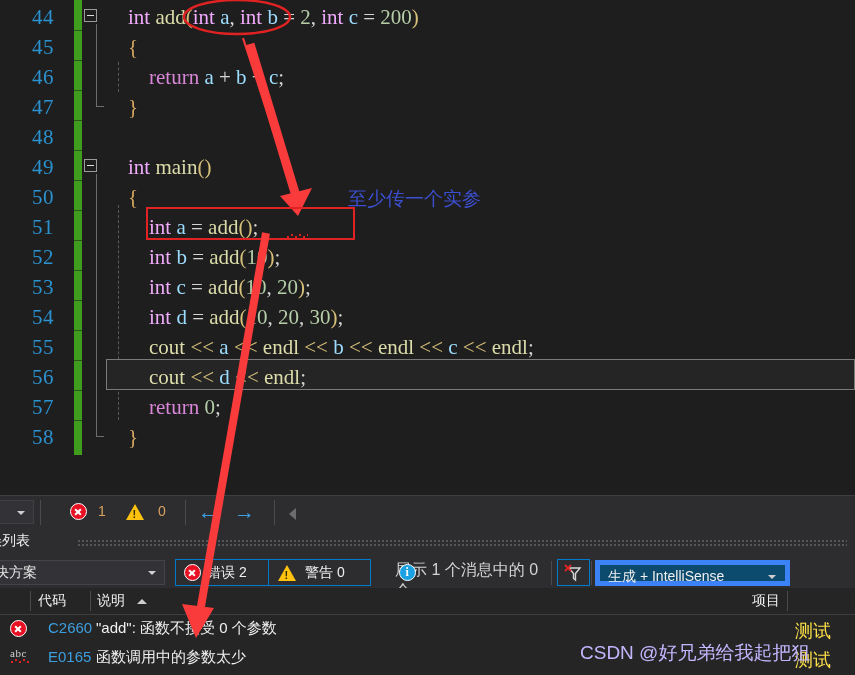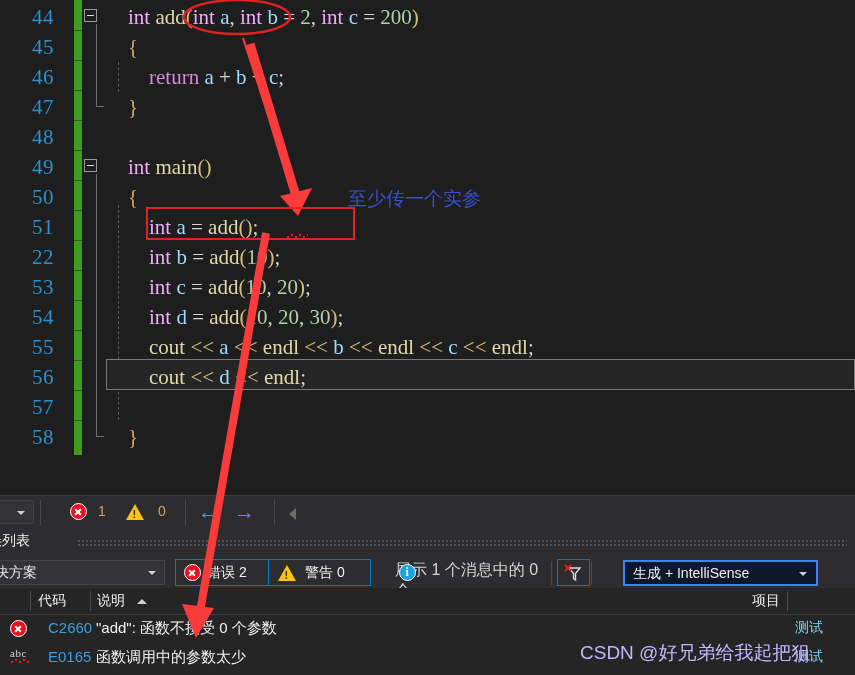--- a/index.html
+++ b/index.html
@@ -141,22 +141,22 @@
     background:#2d2d30;
     text-align:right;
   }
   .togbtn .lbl{position:absolute;top:4px;font-size:14px;color:#f0f0f0;white-space:nowrap;}
   #infobtn{position:absolute;top:3px;height:27px;border:1px solid transparent;box-sizing:border-box;}
   #filterbtn{
     position:absolute;left:557px;top:3px;width:33px;height:27px;
     border:1px solid #007acc;box-sizing:border-box;background:#2d2d30;
   }
   #buildsel{
-    position:absolute;left:595px;top:4px;width:195px;height:26px;background:#0f172a;
-    border:2px solid #3b82f6;box-sizing:border-box;margin-left:28px;
+    position:absolute;left:595px;top:4px;width:195px;height:26px;background:#0c4a6e;
+    border:5px solid #3b82f6;box-sizing:border-box;
   }
   #buildsel .bv{position:absolute;left:8px;top:3px;font-size:14px;color:#f0f0f0;}
   #buildsel .caret{
     position:absolute;right:9px;top:10px;width:0;height:0;
     border-left:4px solid transparent;border-right:4px solid transparent;border-top:4px solid #cfcfcf;
   }
   .vdiv{position:absolute;width:1px;background:#4a4a50;}
   
   #errhead{
     position:absolute;left:0;top:60px;width:855px;height:26px;background:#252526;
@@ -164,21 +164,21 @@
   }
   #errhead .hc{position:absolute;top:4px;font-size:14px;color:#f0f0f0;}
   #errhead .hsep{position:absolute;top:3px;width:1px;height:20px;background:#4a4a50;}
   .sortasc{
     position:absolute;top:11px;width:0;height:0;
     border-left:5px solid transparent;border-right:5px solid transparent;border-bottom:5px solid #cfcfcf;
   }
   .erow{position:absolute;left:0;width:855px;height:29px;}
   .erow .c-code{position:absolute;left:48px;top:5px;font-size:15px;color:#3d9ede;}
   .erow .c-desc{position:absolute;left:96px;top:5px;font-size:15px;color:#f0f0f0;white-space:nowrap;}
-  .erow .c-proj{position:absolute;left:795px;top:5px;font-size:14px;color:#7dd3fc;white-space:nowrap;}
+  .erow .c-proj{position:absolute;left:795px;top:5px;font-size:18px;color:#fde047;white-space:nowrap;}
   .erow .sev{position:absolute;left:10px;top:5px;}
   .sev-abc{
     position:relative;display:inline-block;width:22px;height:18px;
   }
   .sev-abc .ab{
     position:absolute;left:0;top:-1px;font-size:11px;color:#d4d4d4;
     font-family:"Liberation Serif",serif;letter-spacing:.5px;
   }
   .sev-abc .sq{
     position:absolute;left:0;top:11px;width:20px;height:4px;
@@ -228,26 +228,26 @@
 
   <div id="code-lines">
       <div class="code-line" style="top: 2px;"><span class="ln">44</span><span class="codetext"><span class="kw">int</span><span class="plain"> </span><span class="fn">add</span><span class="paren">(</span><span class="kw">int</span><span class="plain"> </span><span class="var">a</span><span class="punct">, </span><span class="kw">int</span><span class="plain"> </span><span class="var">b</span><span class="op"> = </span><span class="num">2</span><span class="punct">, </span><span class="kw">int</span><span class="plain"> </span><span class="var">c</span><span class="op"> = </span><span class="num">200</span><span class="paren">)</span></span></div>
       <div class="code-line" style="top: 32px;"><span class="ln">45</span><span class="codetext"><span class="brace">{</span></span></div>
       <div class="code-line" style="top: 62px;"><span class="ln">46</span><span class="codetext"><span class="plain">    </span><span class="ret">return</span><span class="plain"> </span><span class="var">a</span><span class="op"> + </span><span class="var">b</span><span class="op"> + </span><span class="var">c</span><span class="punct">;</span></span></div>
       <div class="code-line" style="top: 92px;"><span class="ln">47</span><span class="codetext"><span class="brace">}</span></span></div>
       <div class="code-line" style="top: 122px;"><span class="ln">48</span><span class="codetext"></span></div>
       <div class="code-line" style="top: 152px;"><span class="ln">49</span><span class="codetext"><span class="kw">int</span><span class="plain"> </span><span class="fn">main</span><span class="paren">()</span></span></div>
       <div class="code-line" style="top: 182px;"><span class="ln">50</span><span class="codetext"><span class="brace">{</span></span></div>
       <div class="code-line" style="top: 212px;"><span class="ln">51</span><span class="codetext"><span class="plain">    </span><span class="kw">int</span><span class="plain"> </span><span class="var">a</span><span class="op"> = </span><span class="fn">add</span><span class="paren">()</span><span class="punct">;</span></span></div>
-      <div class="code-line" style="top: 242px;"><span class="ln">22</span><span class="codetext"><span class="plain">    </span><span class="kw">int</span><span class="plain"> </span><span class="var">b</span><span class="op"> = </span><span class="fn">add</span><span class="paren">(</span><span class="num">10</span><span class="paren">)</span><span class="punct">;</span></span></div>
+      <div class="code-line" style="top: 242px;"><span class="ln">52</span><span class="codetext"><span class="plain">    </span><span class="kw">int</span><span class="plain"> </span><span class="var">b</span><span class="op"> = </span><span class="fn">add</span><span class="paren">(</span><span class="num">10</span><span class="paren">)</span><span class="punct">;</span></span></div>
       <div class="code-line" style="top: 272px;"><span class="ln">53</span><span class="codetext"><span class="plain">    </span><span class="kw">int</span><span class="plain"> </span><span class="var">c</span><span class="op"> = </span><span class="fn">add</span><span class="paren">(</span><span class="num">10</span><span class="punct">, </span><span class="num">20</span><span class="paren">)</span><span class="punct">;</span></span></div>
       <div class="code-line" style="top: 302px;"><span class="ln">54</span><span class="codetext"><span class="plain">    </span><span class="kw">int</span><span class="plain"> </span><span class="var">d</span><span class="op"> = </span><span class="fn">add</span><span class="paren">(</span><span class="num">10</span><span class="punct">, </span><span class="num">20</span><span class="punct">, </span><span class="num">30</span><span class="paren">)</span><span class="punct">;</span></span></div>
       <div class="code-line" style="top: 332px;"><span class="ln">55</span><span class="codetext"><span class="plain">    </span><span class="fn">cout</span><span class="paren"> &lt;&lt; </span><span class="var">a</span><span class="paren"> &lt;&lt; </span><span class="fn">endl</span><span class="paren"> &lt;&lt; </span><span class="var">b</span><span class="paren"> &lt;&lt; </span><span class="fn">endl</span><span class="paren"> &lt;&lt; </span><span class="var">c</span><span class="paren"> &lt;&lt; </span><span class="fn">endl</span><span class="punct">;</span></span></div>
       <div class="code-line" style="top: 362px;"><span class="ln">56</span><span class="codetext"><span class="plain">    </span><span class="fn">cout</span><span class="paren"> &lt;&lt; </span><span class="var">d</span><span class="paren"> &lt;&lt; </span><span class="fn">endl</span><span class="punct">;</span></span></div>
-      <div class="code-line" style="top: 392px;"><span class="ln">57</span></div>
+      <div class="code-line" style="top: 392px;"><span class="ln">57</span><span class="codetext"><span class="plain">    </span><span class="ret">return</span><span class="plain"> </span><span class="num">0</span><span class="punct">;</span></span></div>
       <div class="code-line" style="top: 422px;"><span class="ln">58</span><span class="codetext"><span class="brace">}</span></span></div>
     </div>
 
   <div class="squiggle" style="left:286px;top:234px;width:22px;"></div>
 </div>
 
 <svg id="annot" viewBox="0 0 855 675">
 
   <ellipse cx="237" cy="17" rx="53" ry="17" fill="none" stroke="#e02222" stroke-width="2.4"></ellipse>
 

